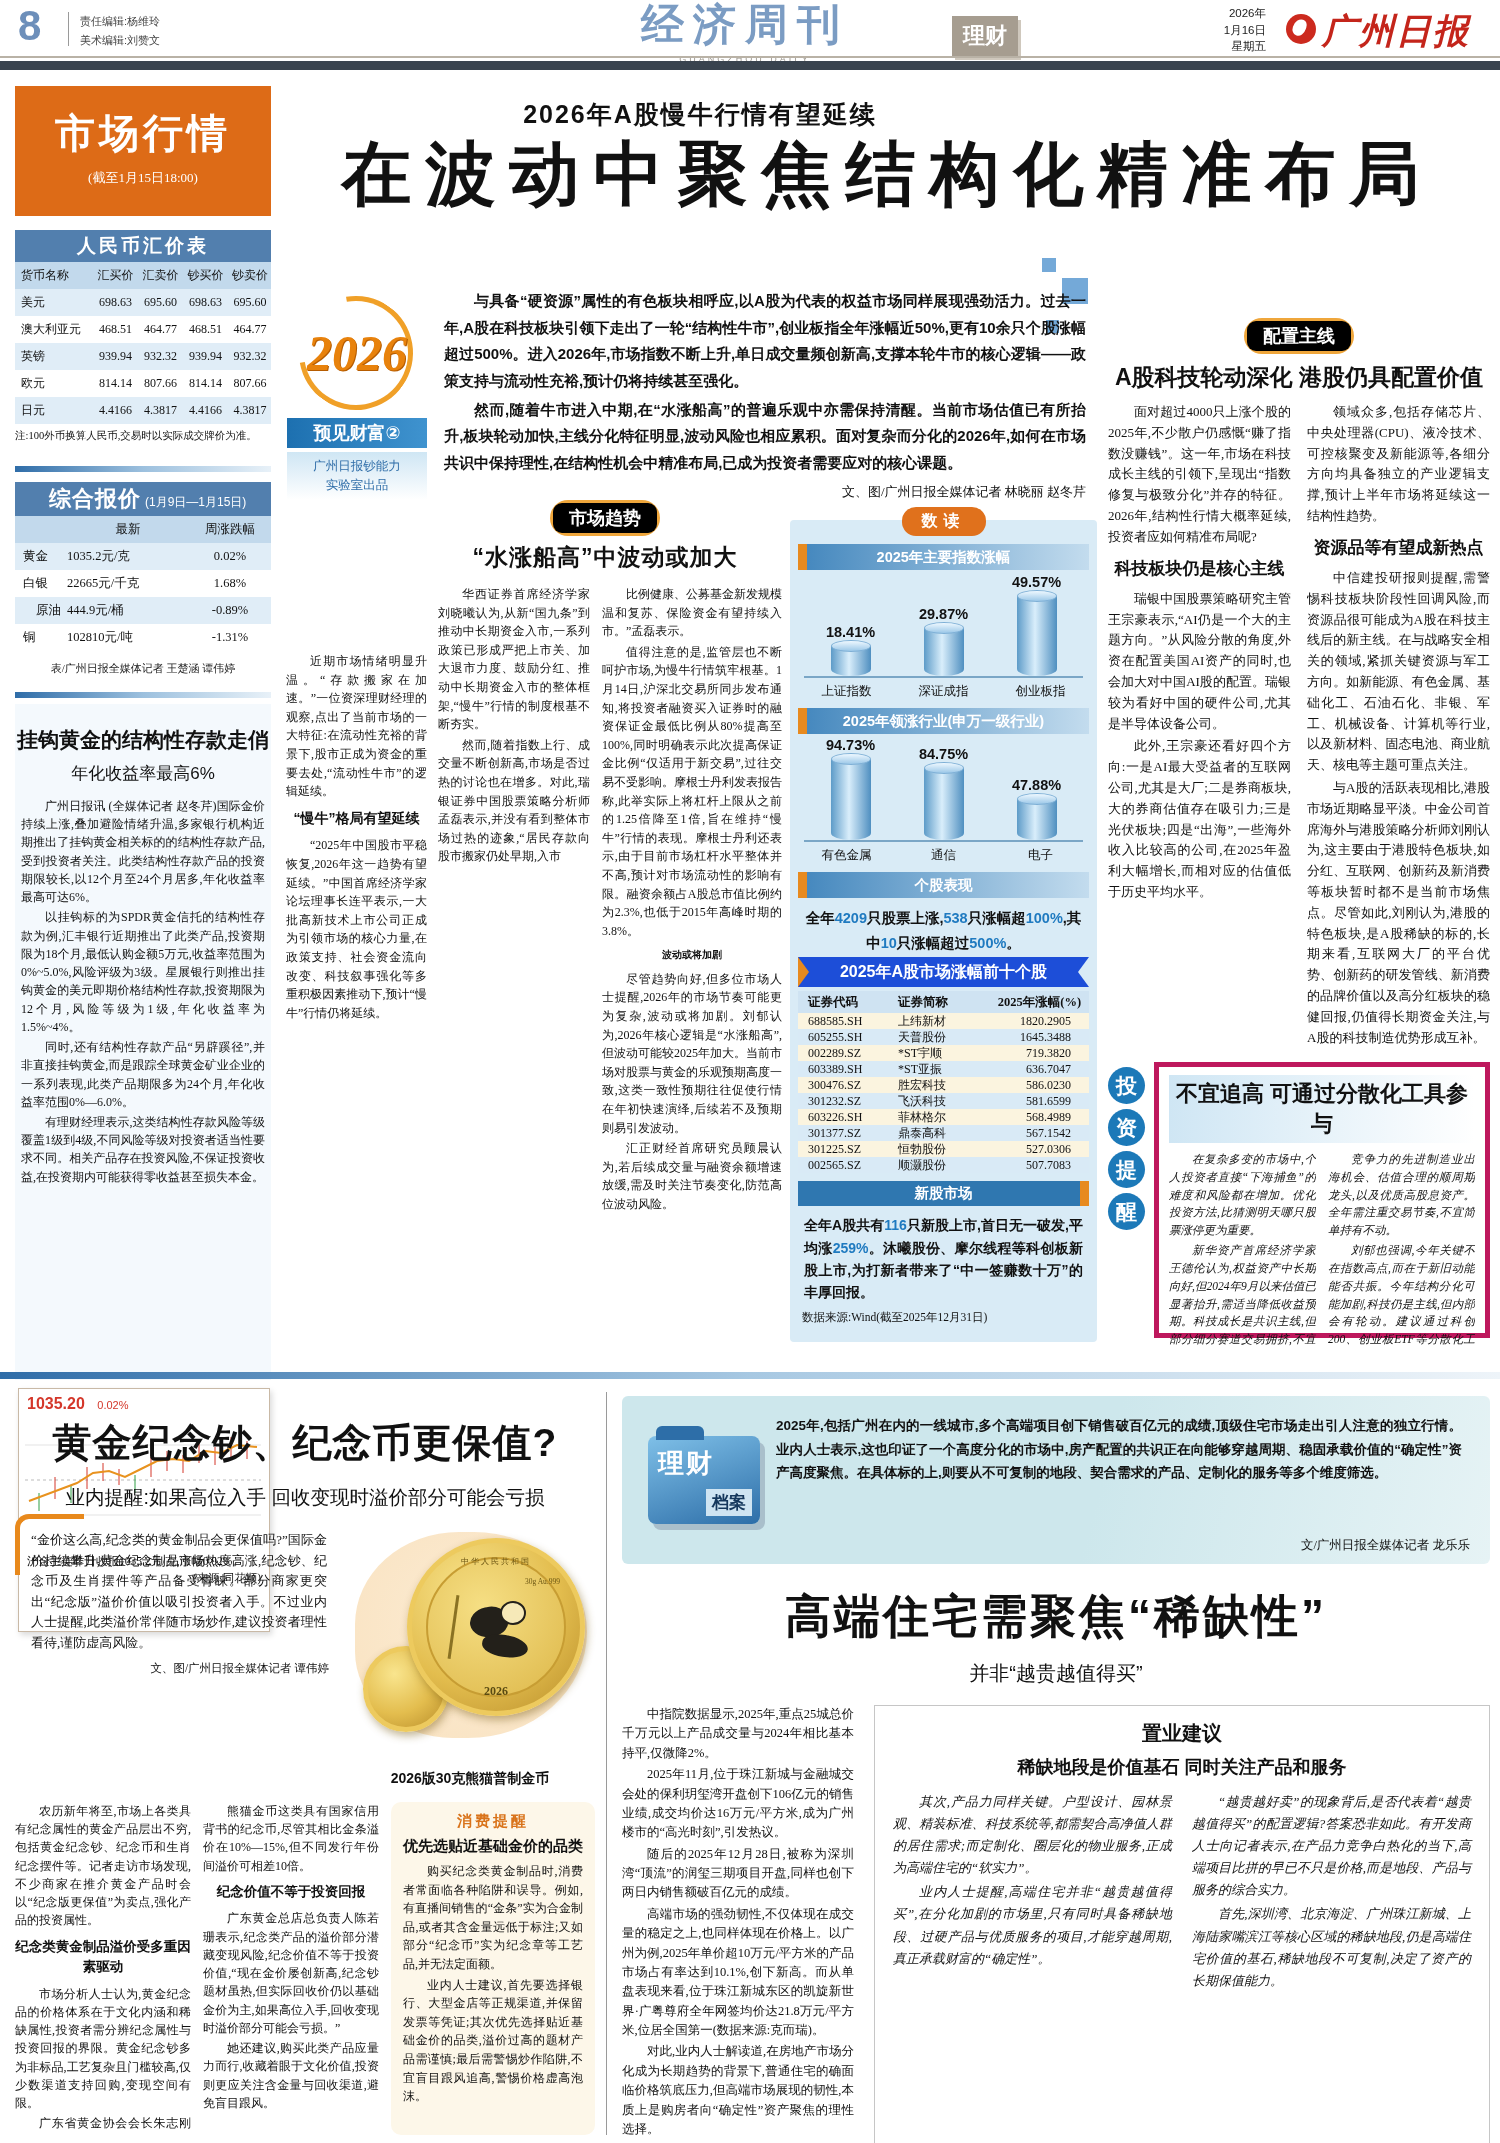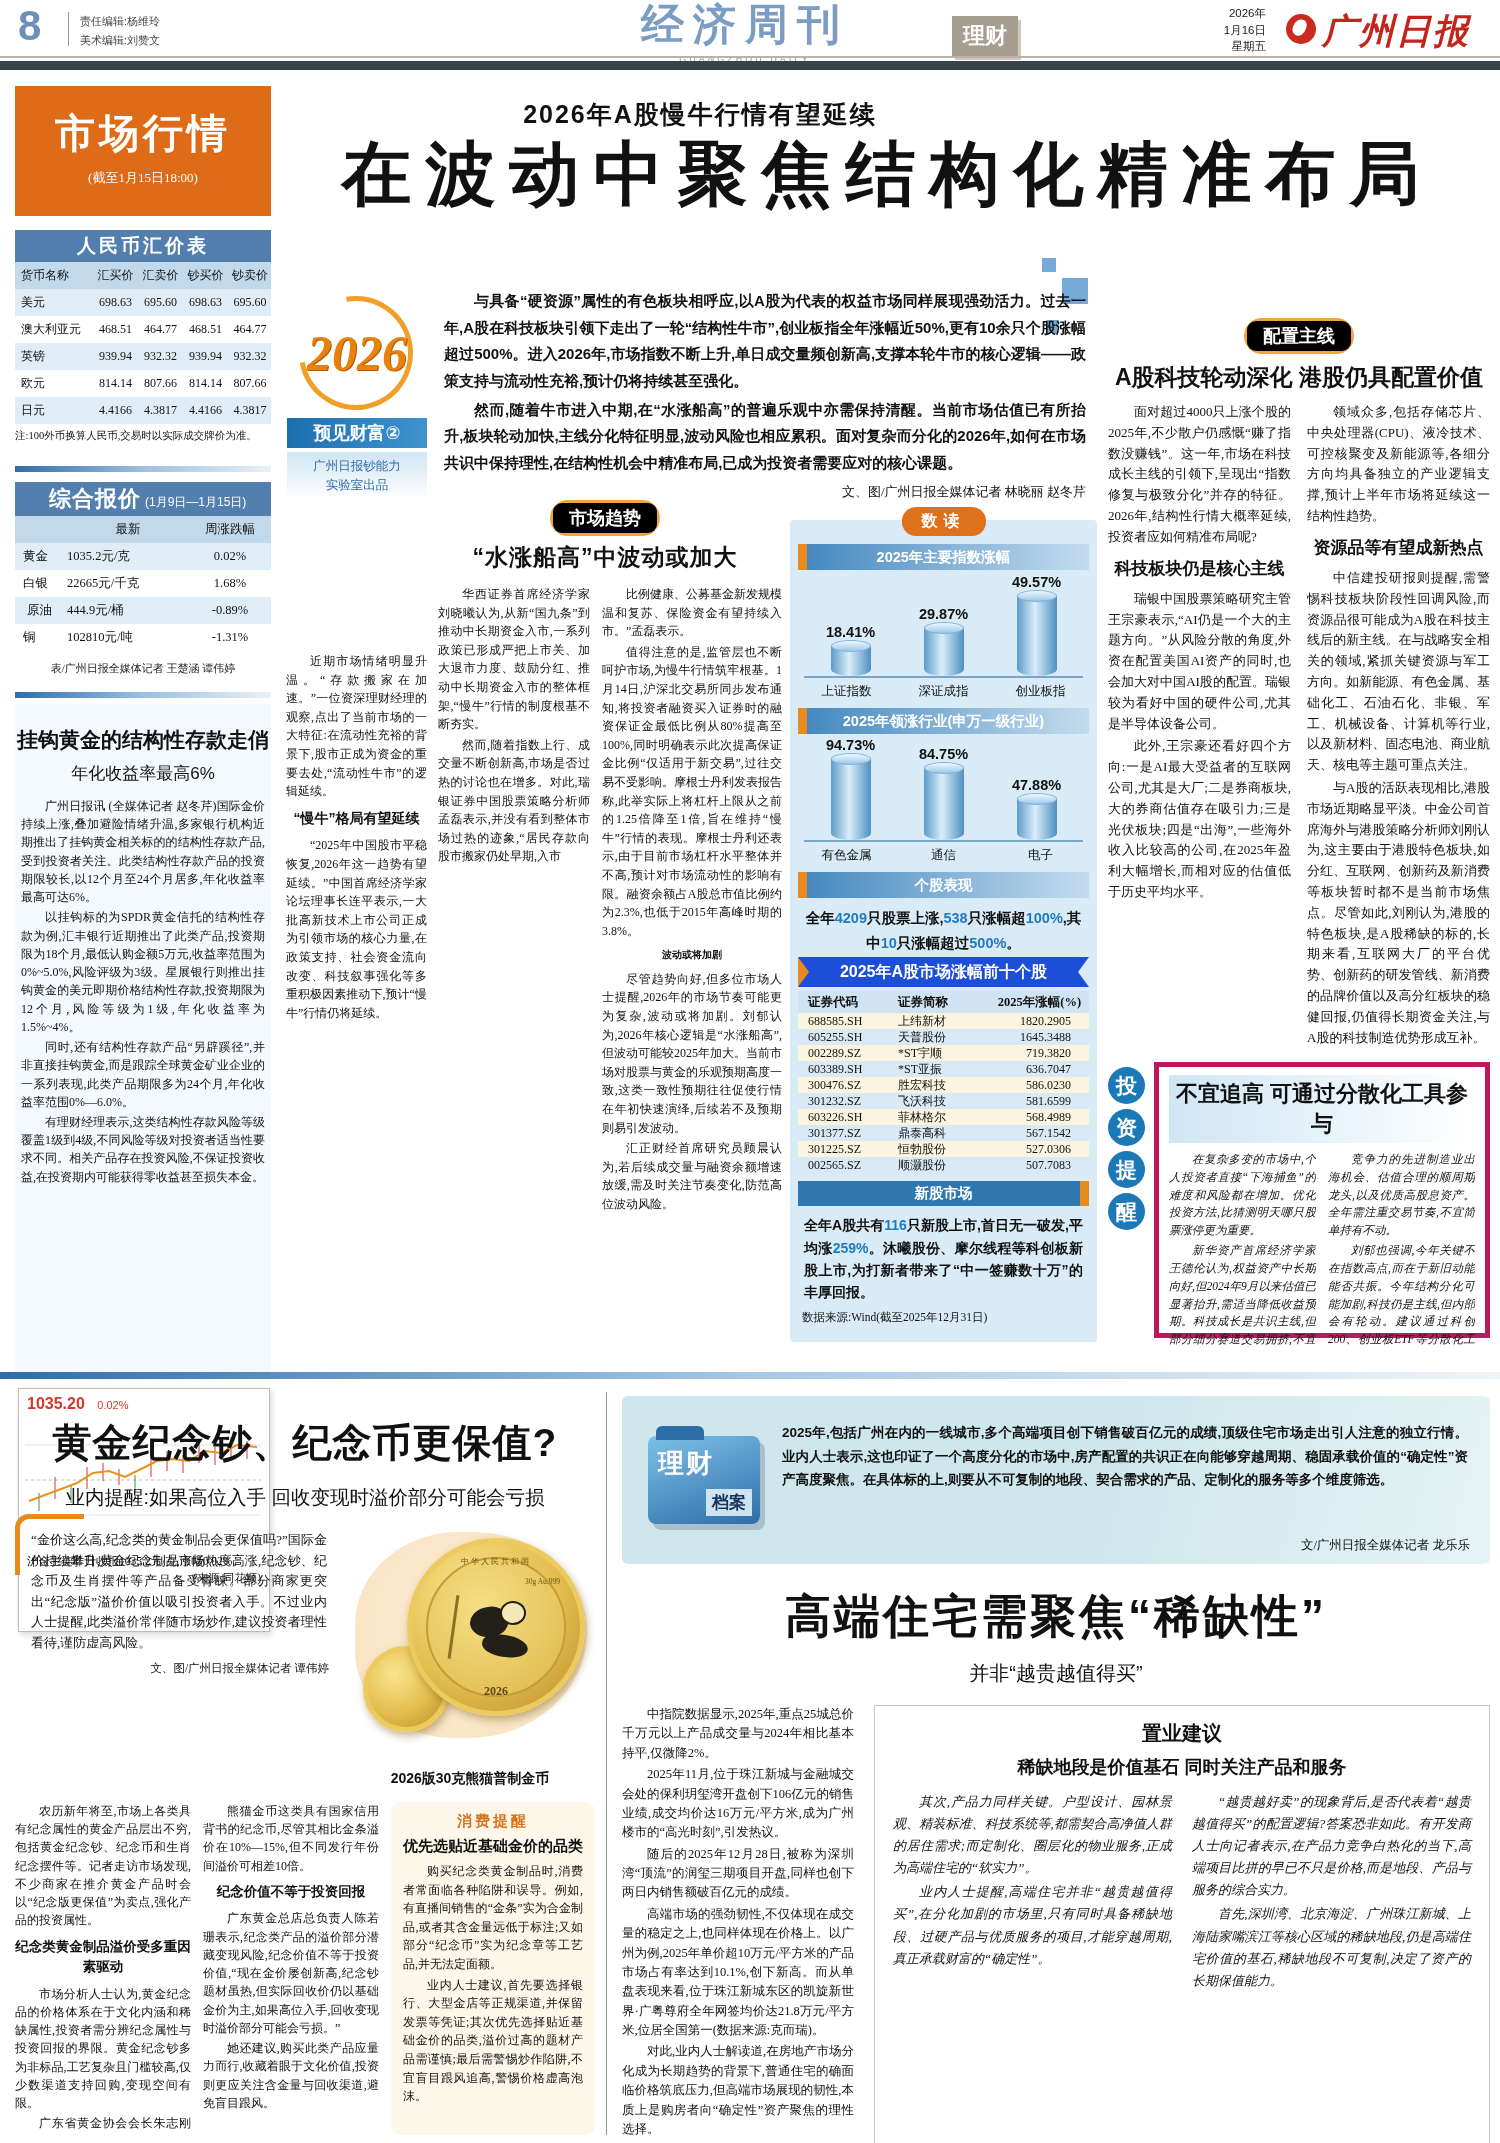--- a/index.html
+++ b/index.html
@@ -163,21 +163,21 @@
       <div style="padding-left:8px;">黄金</div>
       <div>1035.2元/克</div>
       <div class="ctr">0.02%</div>
     </div>
   <div class="qgrid rowB">
       <div style="padding-left:8px;">白银</div>
       <div>22665元/千克</div>
       <div class="ctr">1.68%</div>
     </div>
   <div class="qgrid rowA">
-      <div style="padding-left:12px;">原油</div>
+      <div style="padding-left:21px;">原油</div>
       <div>444.9元/桶</div>
       <div class="ctr">-0.89%</div>
     </div>
   <div class="qgrid rowB">
       <div style="padding-left:8px;">铜</div>
       <div>102810元/吨</div>
       <div class="ctr">-1.31%</div>
     </div>
   <div class="ctr" style="font-size:11px;margin-top:10px;color:#222;">表/广州日报全媒体记者 王楚涵 谭伟婷</div>
 </div>
@@ -469,21 +469,21 @@
   </div>
 </div>
 
 <div class="abs" style="left:622px;top:1396px;width:868px;height:739px;">
   <div style="position:relative;height:168px;background:linear-gradient(105deg,#cde7ec 55%,#e6f3f5);border-radius:6px;">
     <div class="abs" style="left:26px;top:40px;width:112px;height:88px;background:linear-gradient(160deg,#7fc0e8,#2d6ea8);border-radius:8px;box-shadow:5px 6px 0 #a9bfcb;">
       <div class="abs" style="left:8px;top:-10px;width:48px;height:14px;background:#2d6ea8;border-radius:6px 6px 0 0;"></div>
       <div class="abs sans b" style="left:10px;top:10px;color:#fff;font-size:26px;letter-spacing:2px;">理财</div>
       <div class="abs sans b" style="right:8px;bottom:8px;color:#15375c;background:#cfe4f2;font-size:17px;padding:2px 6px;">档案</div>
     </div>
-    <div class="abs sans just" style="left:160px;top:18px;width:686px;font-size:13.5px;font-weight:600;line-height:1.75;margin-top:7px;">2025年,包括广州在内的一线城市,多个高端项目创下销售破百亿元的成绩,顶级住宅市场走出引人注意的独立行情。业内人士表示,这也印证了一个高度分化的市场中,房产配置的共识正在向能够穿越周期、稳固承载价值的“确定性”资产高度聚焦。在具体标的上,则要从不可复制的地段、契合需求的产品、定制化的服务等多个维度筛选。</div>
+    <div class="abs sans just" style="left:154px;top:18px;width:686px;font-size:13.5px;font-weight:600;line-height:1.75;">2025年,包括广州在内的一线城市,多个高端项目创下销售破百亿元的成绩,顶级住宅市场走出引人注意的独立行情。业内人士表示,这也印证了一个高度分化的市场中,房产配置的共识正在向能够穿越周期、稳固承载价值的“确定性”资产高度聚焦。在具体标的上,则要从不可复制的地段、契合需求的产品、定制化的服务等多个维度筛选。</div>
     <div class="abs" style="right:20px;bottom:10px;font-size:12.5px;">文/广州日报全媒体记者 龙乐乐</div>
   </div>
 
   <div class="sans b ctr" style="font-size:46px;margin-top:22px;letter-spacing:3px;">高端住宅需聚焦“稀缺性”</div>
   <div class="sans ctr" style="font-size:20px;margin-top:12px;">并非“越贵越值得买”</div>
 
   <div style="display:flex;gap:20px;margin-top:18px;height:444px;">
     <div class="just" style="width:232px;font-size:12.5px;line-height:1.55;overflow:hidden;">
       <p class="bp">中指院数据显示,2025年,重点25城总价千万元以上产品成交量与2024年相比基本持平,仅微降2%。</p>
       <p class="bp">2025年11月,位于珠江新城与金融城交会处的保利玥玺湾开盘创下106亿元的销售业绩,成交均价达16万元/平方米,成为广州楼市的“高光时刻”,引发热议。</p>

